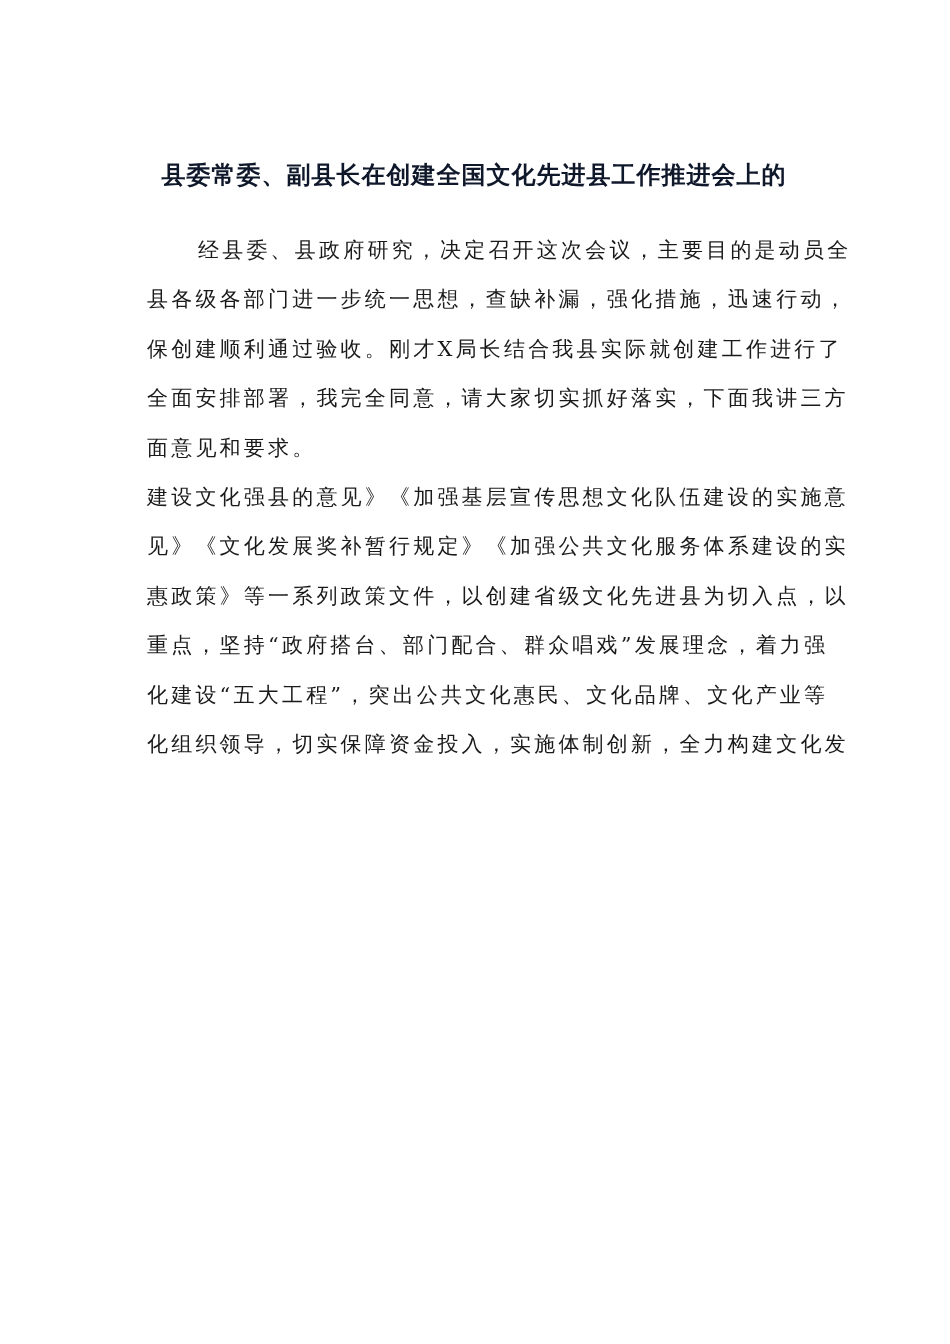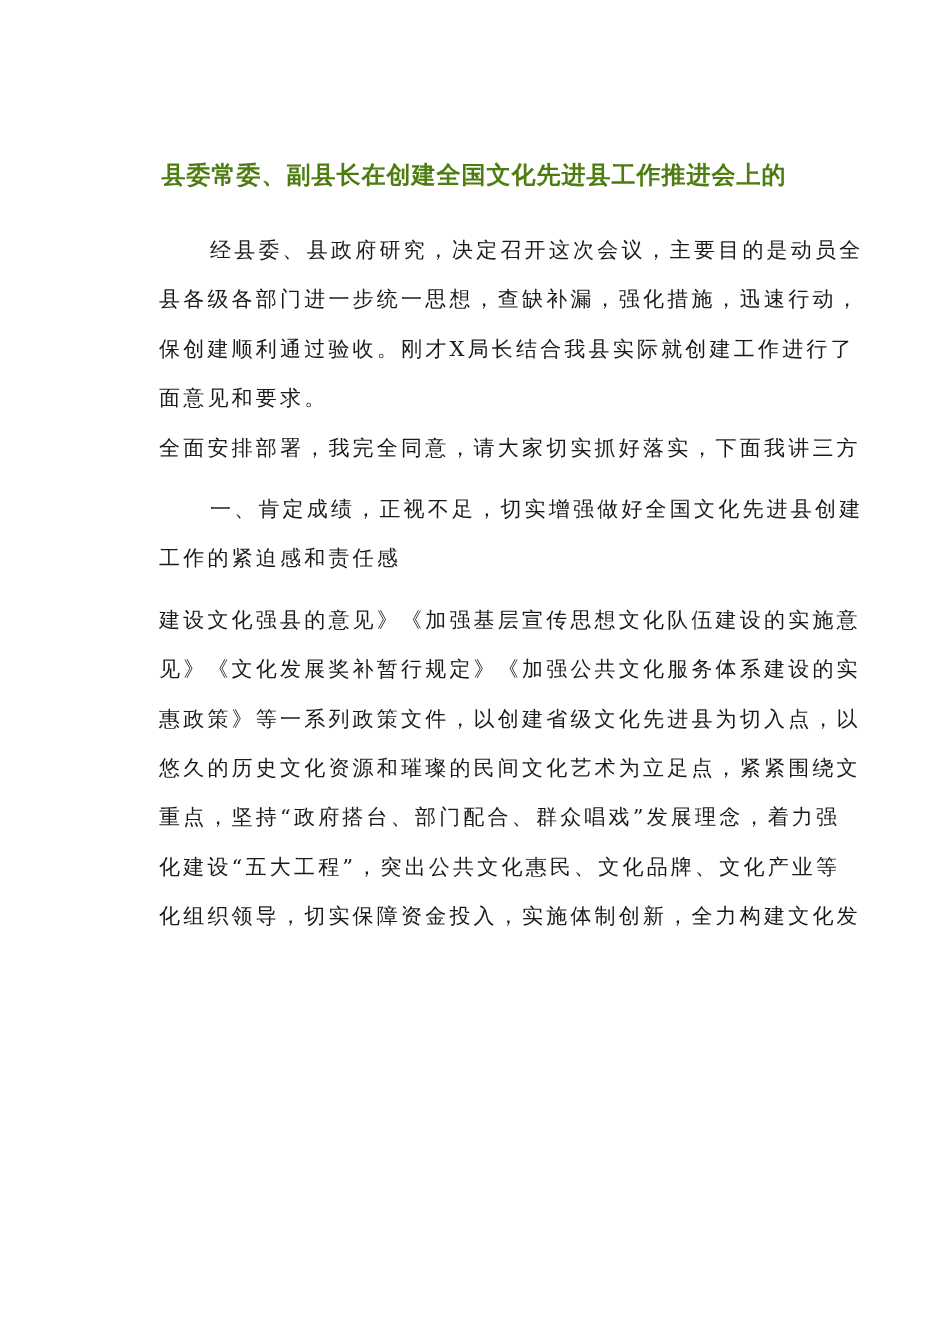--- a/index.html
+++ b/index.html
@@ -22,33 +22,33 @@
       width: 654px;
     }
     .title {
       font-family: "DejaVu Sans", "Liberation Sans", sans-serif;
       font-weight: bold;
       font-size: 24px;
       line-height: 50px;
       text-align: center;
       letter-spacing: 1px;
       margin: 0 -12px 0 -12px;
-      color: #4d7c0f;
+      color: #0f172a;
     }
     .title span { display: block; }
     .body {
       margin-top: 26px;
     }
     .para {
       font-size: 21px;
       line-height: 49.4px;
       letter-spacing: 3.2px;
       text-align: justify;
       text-indent: 51px;
-      margin: 12px;
+      margin: 0;
       word-break: break-all;
     }
     .para .line {
       display: block;
       white-space: nowrap;
       text-align: justify;
       text-align-last: justify;
     }
     .para .line.last {
       text-align-last: left;
@@ -64,32 +64,27 @@
 <div class="page">
   <div class="title">
     <span>县委常委、副县长在创建全国文化先进县工作推进会上的</span>
   </div>
 
   <div class="body">
     <p class="para">
       <span class="line first">经县委、县政府研究，决定召开这次会议，主要目的是动员全</span>
       <span class="line">县各级各部门进一步统一思想，查缺补漏，强化措施，迅速行动，</span>
       <span class="line">保创建顺利通过验收。刚才X局长结合我县实际就创建工作进行了</span>
+      <span class="line">全面安排部署，我完全同意，请大家切实抓好落实，下面我讲三方</span>
       <span class="line last">面意见和要求。</span>
-      <span class="line">全面安排部署，我完全同意，请大家切实抓好落实，下面我讲三方</span>
     </p>
 
-    <p class="para">
-      <span class="line first">一、肯定成绩，正视不足，切实增强做好全国文化先进县创建</span>
-      <span class="line last">工作的紧迫感和责任感</span>
-    </p>
 
     <p class="para">
       <span class="line">建设文化强县的意见》《加强基层宣传思想文化队伍建设的实施意</span>
       <span class="line">见》《文化发展奖补暂行规定》《加强公共文化服务体系建设的实</span>
       <span class="line">惠政策》等一系列政策文件，以创建省级文化先进县为切入点，以</span>
-      <span class="line">悠久的历史文化资源和璀璨的民间文化艺术为立足点，紧紧围绕文</span>
       <span class="line">重点，坚持“政府搭台、部门配合、群众唱戏”发展理念，着力强</span>
       <span class="line">化建设“五大工程”，突出公共文化惠民、文化品牌、文化产业等</span>
       <span class="line">化组织领导，切实保障资金投入，实施体制创新，全力构建文化发</span>
     </p>
   </div>
 </div>
 
 </body></html>

